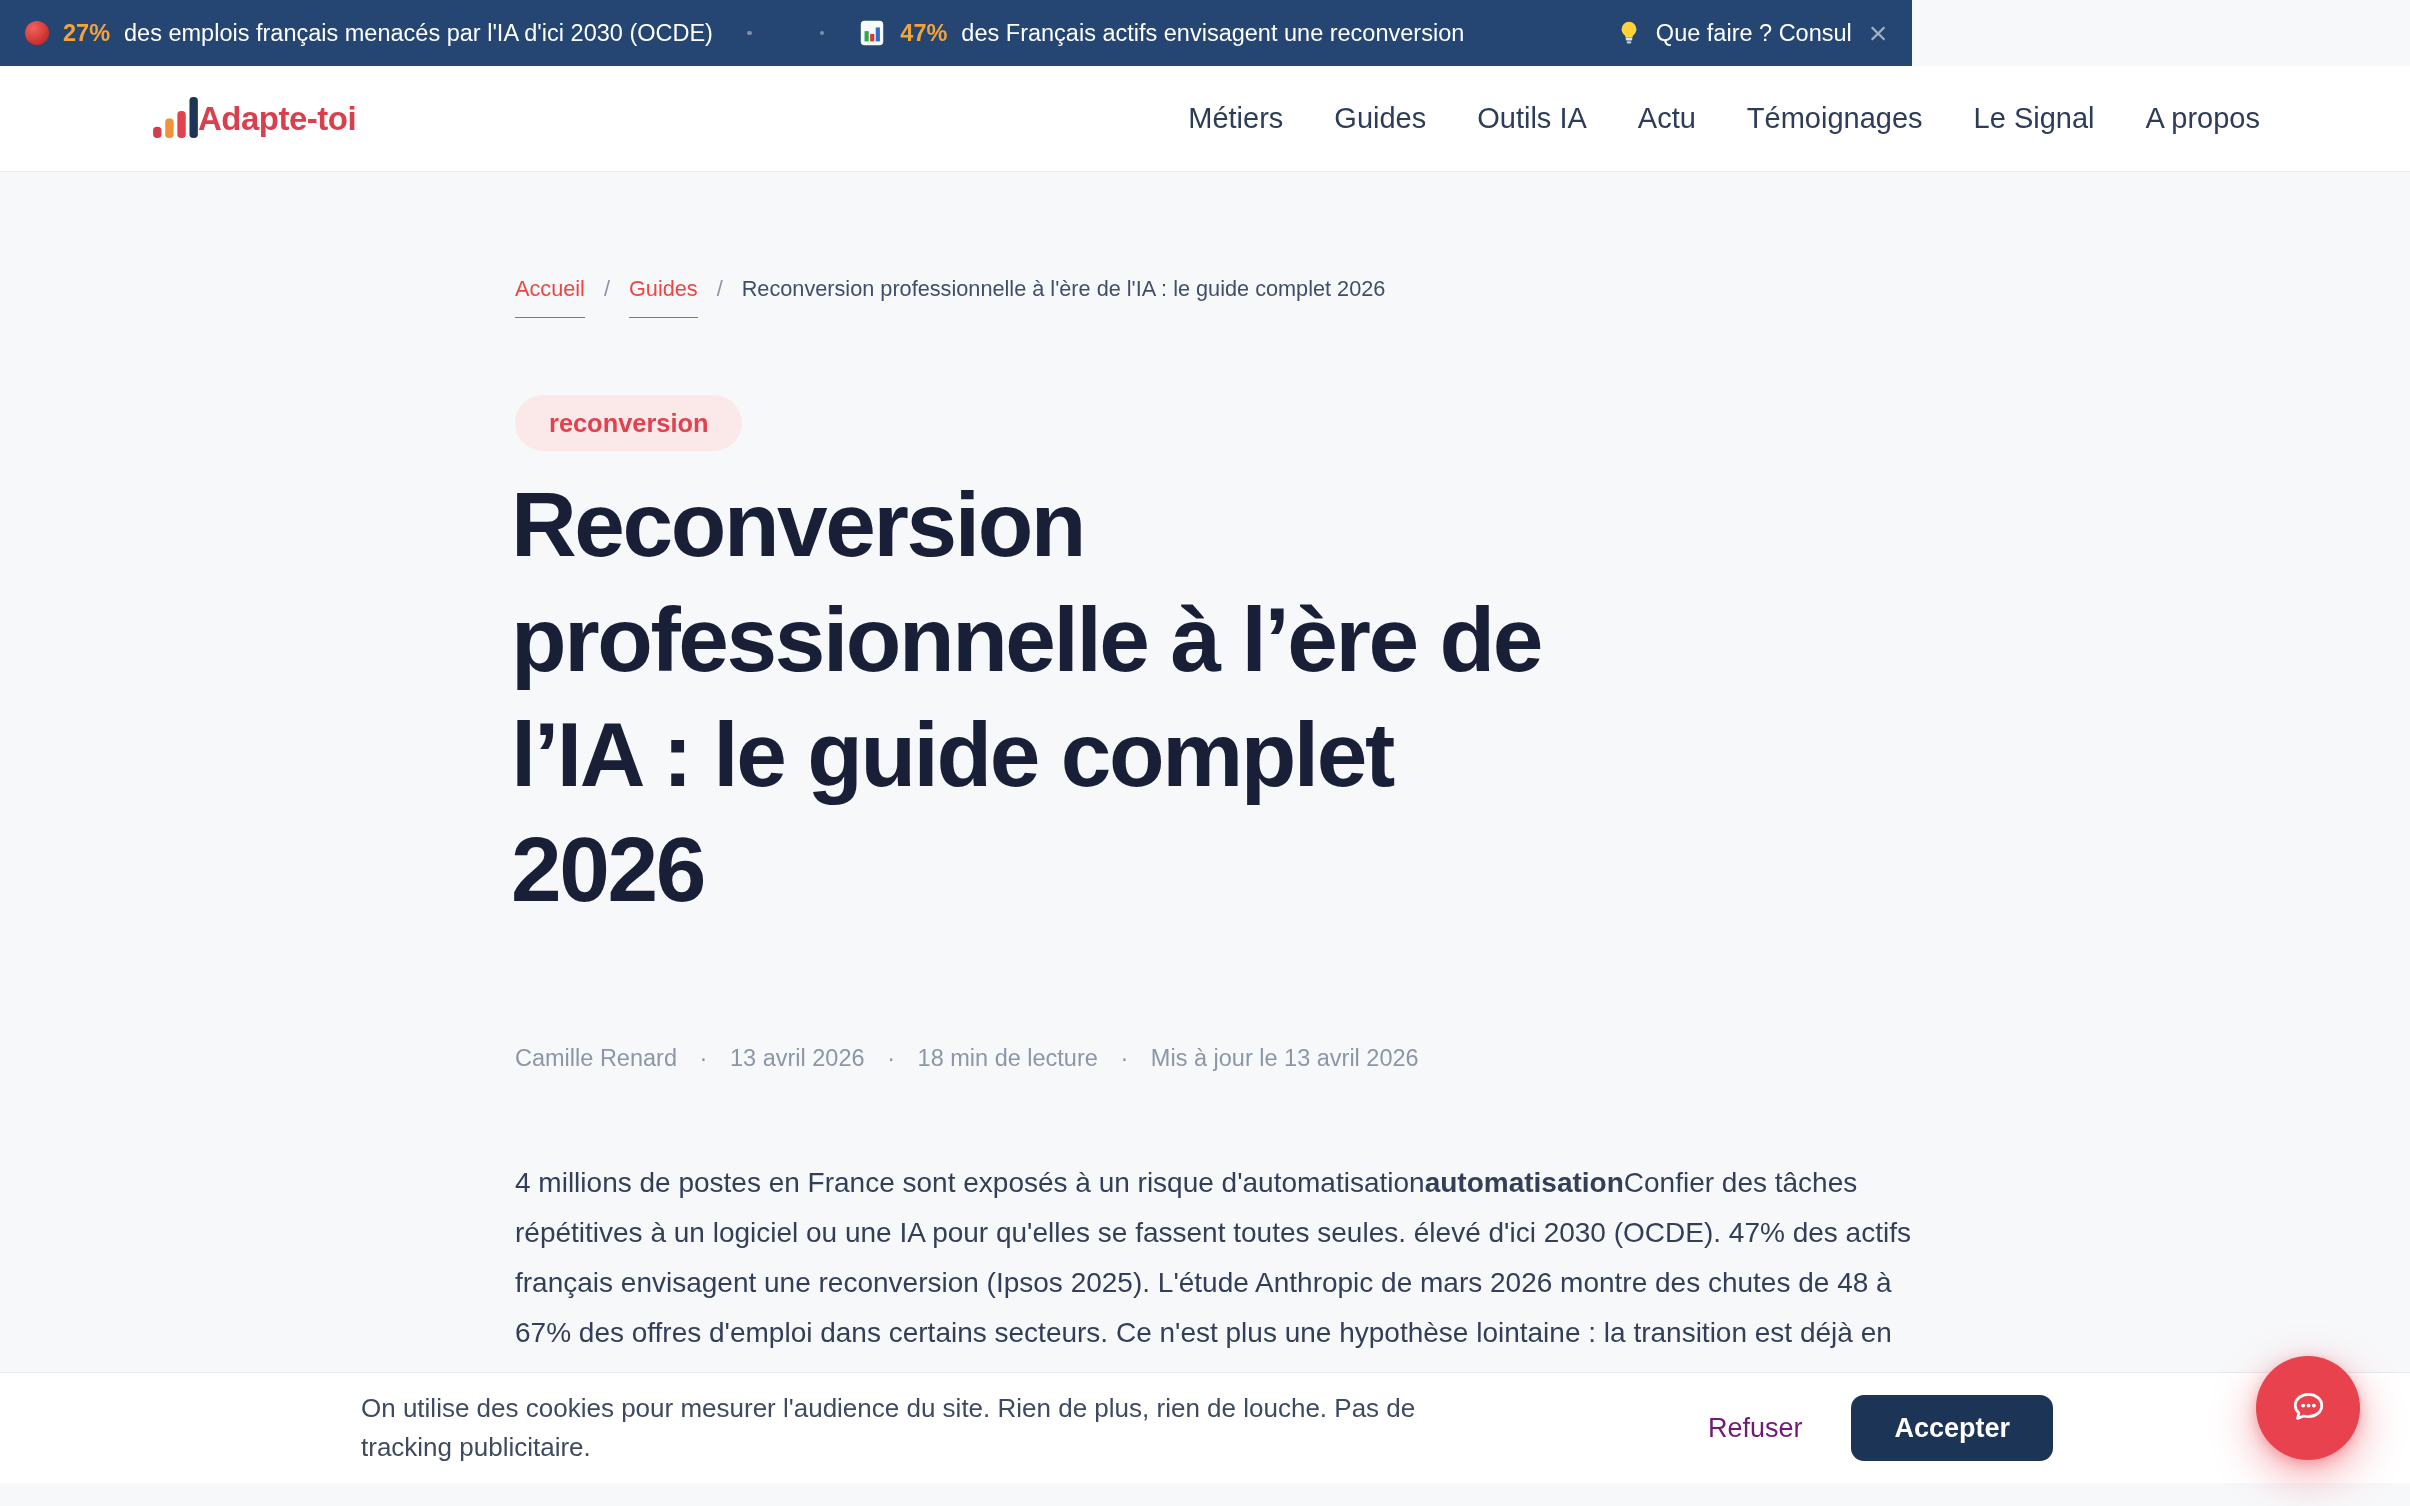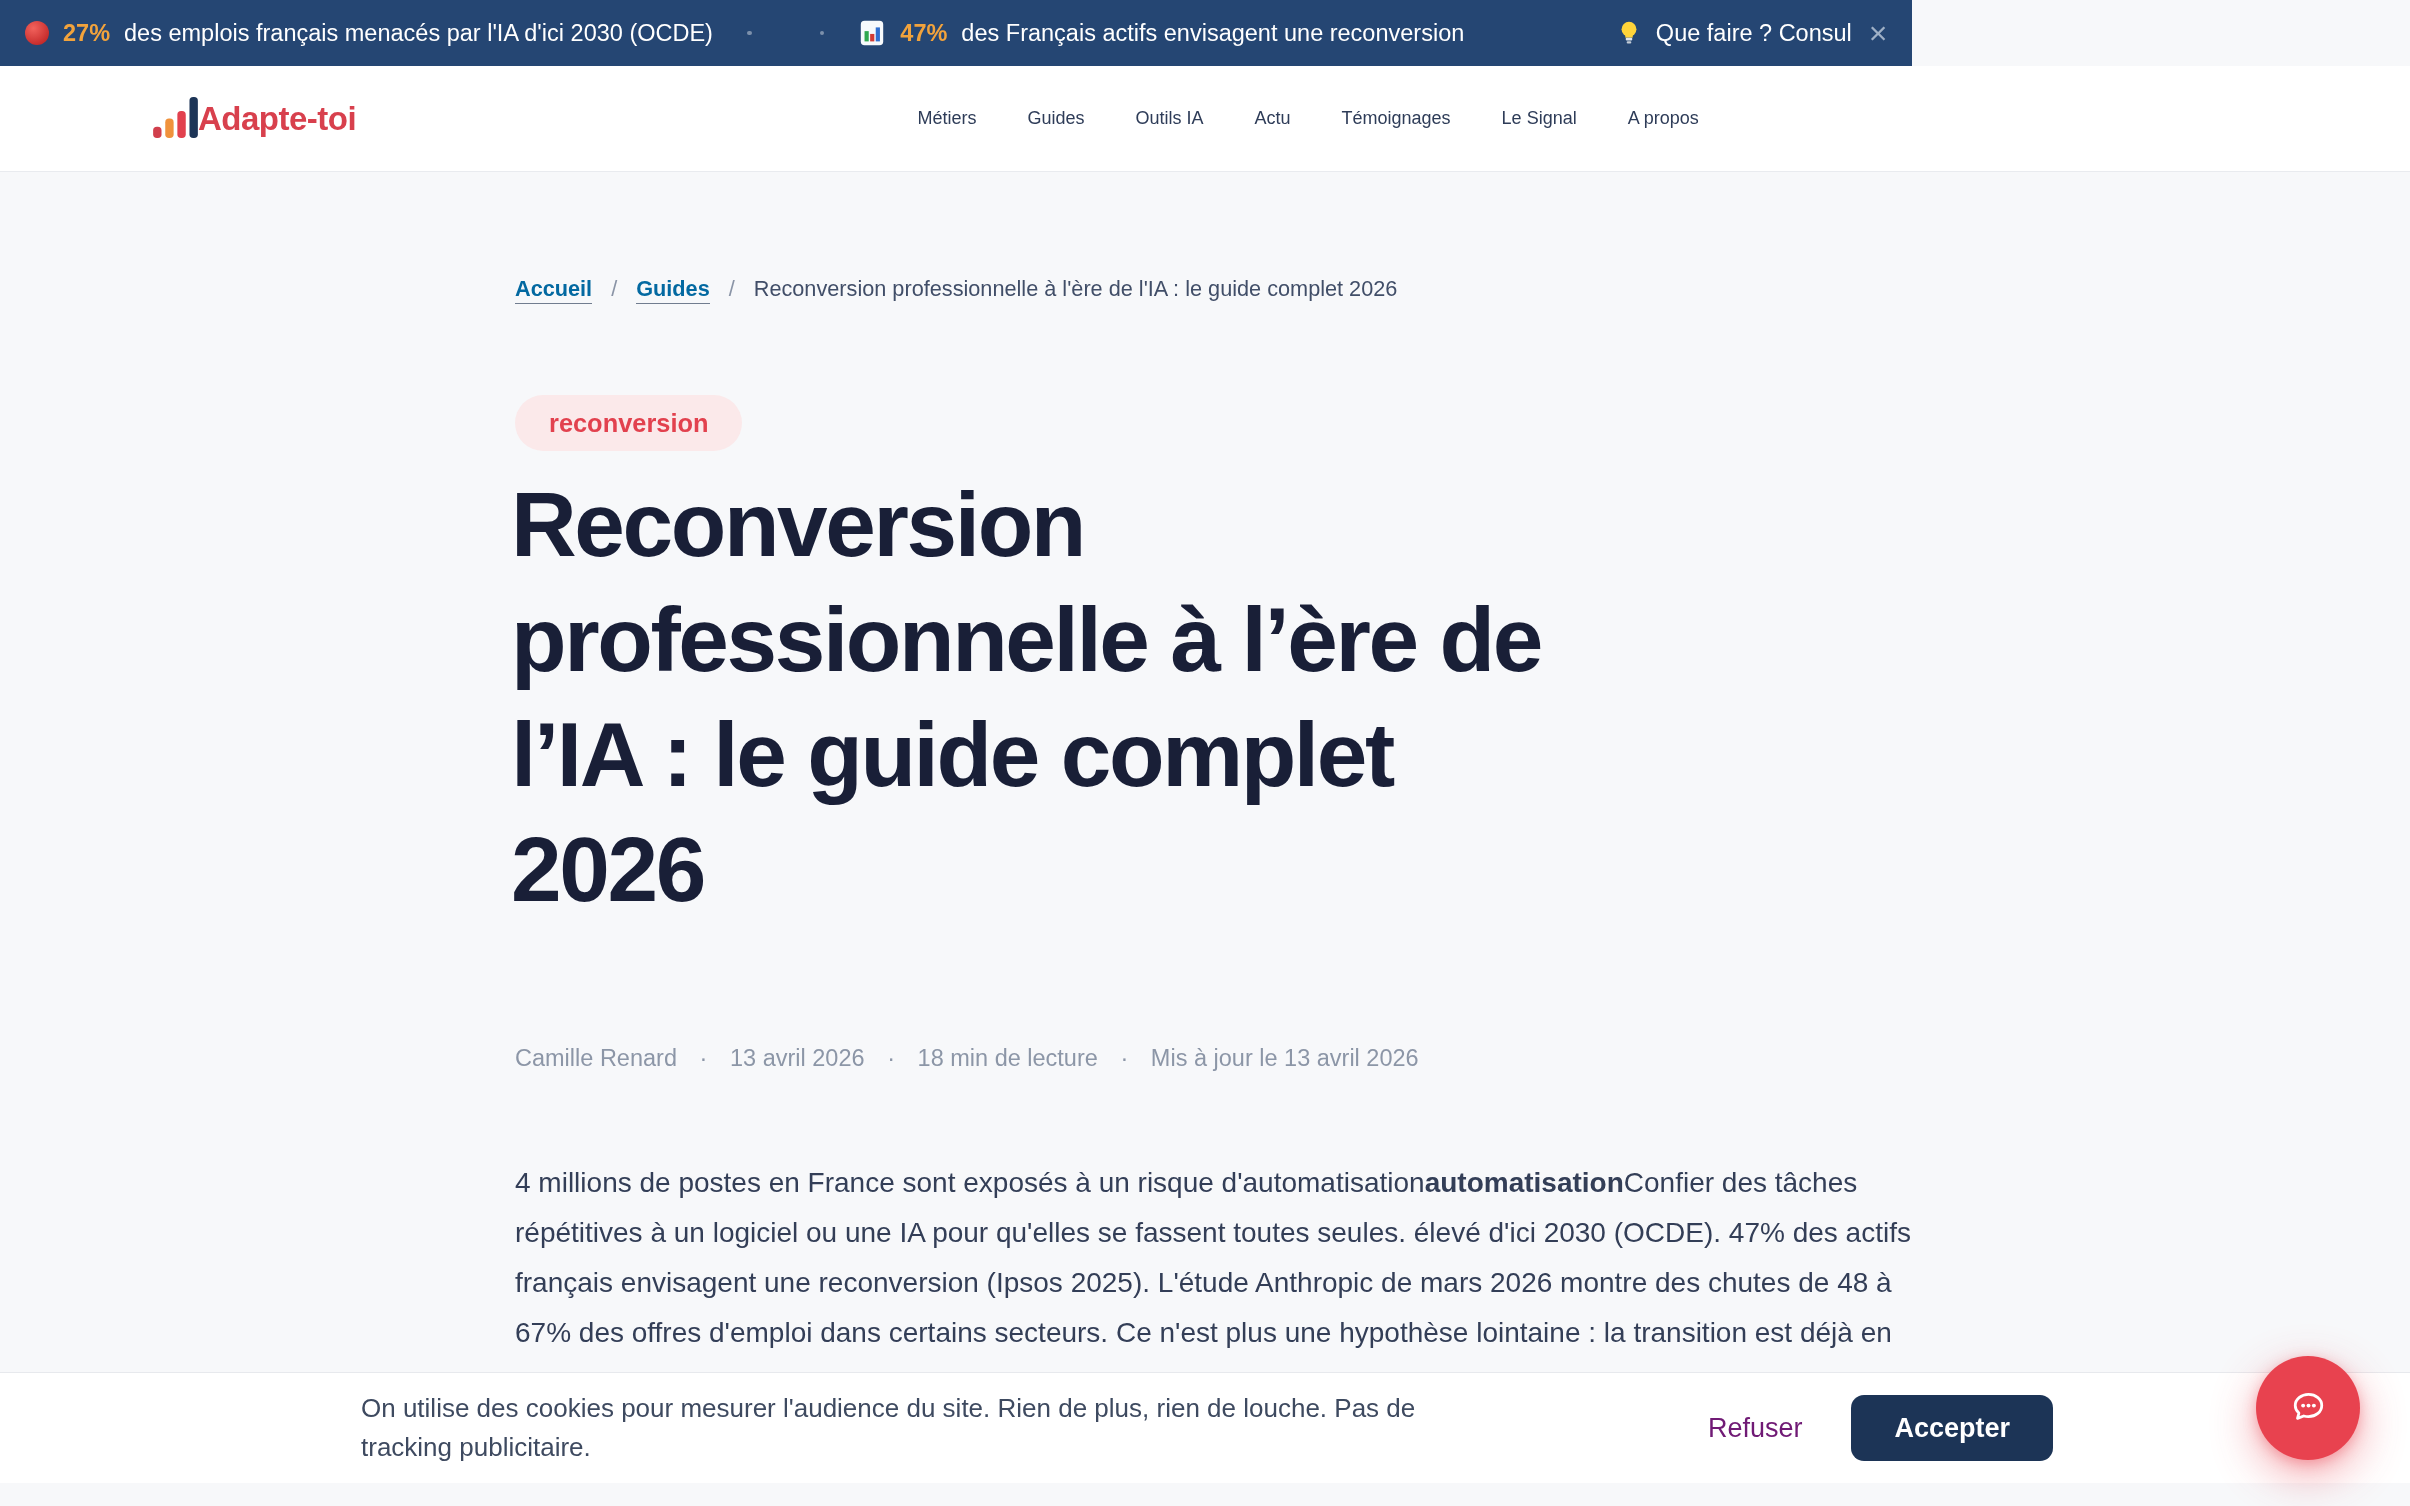--- a/index.html
+++ b/index.html
@@ -25,35 +25,35 @@
     background:radial-gradient(circle at 35% 30%, #f2625c, #c62b2b 75%); }
 
   
   .header {
     position:absolute; top:66px; left:0; width:2411px; height:106px;
     background:#ffffff; border-bottom:0.9px solid #e9ebef;
     display:flex; align-items:center; padding:0 151px 0 153px;
   }
   .logo { display:flex; align-items:center; }
   .logo-text { font-size:33px; font-weight:bold; color:#d8404d; letter-spacing:-0.5px; }
-  .nav { flex:1; display:flex; justify-content:center; align-items:center; gap:51px;
-    font-size:18px; color:#2e3c58; }
+  .nav { flex:1; display:flex; justify-content:flex-end; align-items:center; gap:51px;
+    font-size:29px; color:#2e3c58; }
   .nav a { color:#2e3c58; text-decoration:none; cursor:pointer; }
   .btn-subscribe {
     background:#e2414e; color:#fff; font-size:23.5px; font-weight:bold;
     height:79px; padding:0 41px; border:none; border-radius:13px;
     display:flex; align-items:center; cursor:pointer;
   }
 
   
   .breadcrumb {
     position:absolute; left:515px; top:276px; display:flex; align-items:baseline;
     font-size:21.7px; color:#5e6a7e; gap:19px; white-space:nowrap;
   }
-  .breadcrumb .crumb-link { color:#0369a1; border-bottom:1.9px solid #717d8f; padding-bottom:1px; cursor:pointer;font-weight:bold; }
+  .breadcrumb .crumb-link { color:#ef4444; border-bottom:1.9px solid #717d8f; padding-bottom:15px; cursor:pointer; }
   .breadcrumb .crumb-sep { color:#8a94a6; }
   .breadcrumb .crumb-current { color:#414e68; }
 
   .tag-pill {
     position:absolute; left:515px; top:395px; height:56px; padding:0 34px;
     display:inline-flex; align-items:center; background:#fbe9ea; color:#e2414e;
     font-size:25.4px; font-weight:bold; border-radius:30px;
   }
 
   .article-title {

